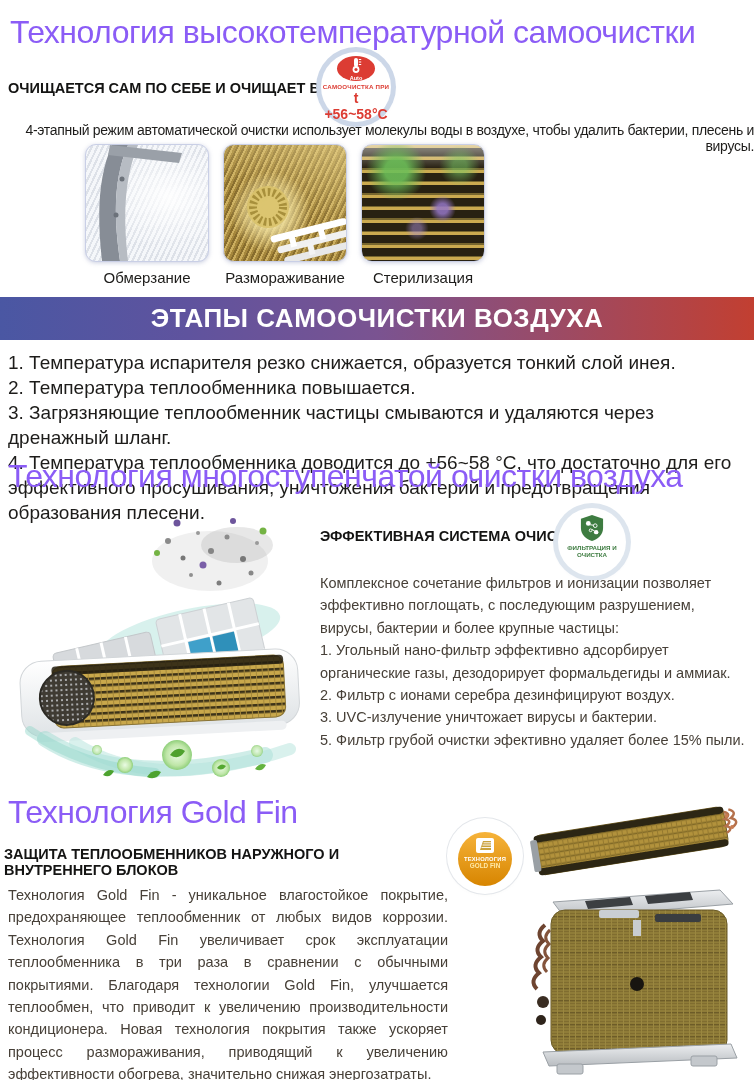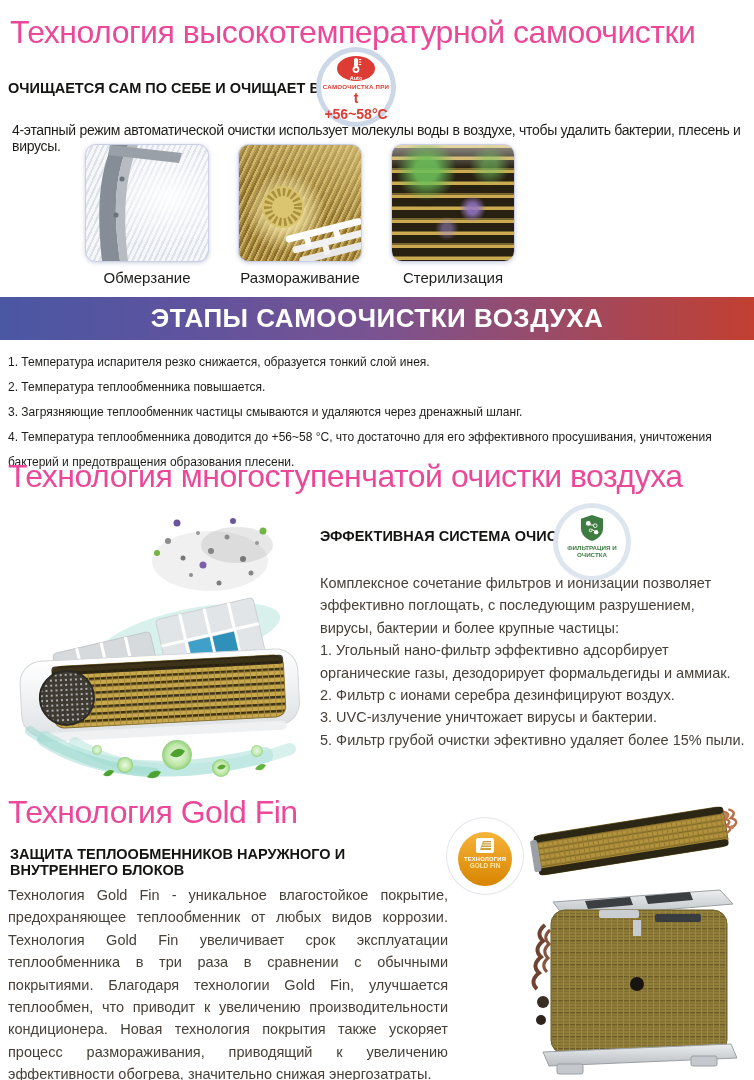--- a/index.html
+++ b/index.html
@@ -1,23 +1,23 @@
 <!DOCTYPE html>
 <html><head>
 <meta charset="utf-8">
 <style>
   html,body{margin:0;padding:0;background:#fff;}
   .page{position:relative;width:754px;height:1080px;background:#fff;overflow:hidden;
         font-family:"Liberation Sans",sans-serif;color:#1d1c1a;}
   .abs{position:absolute;}
-  h1,h2{margin:0;font-weight:400;font-size:32px;color:#ec4899;letter-spacing:-0.5px;white-space:nowrap;}
+  h1,h2{margin:0;font-weight:400;font-size:32px;color:#8b5cf6;letter-spacing:-0.5px;white-space:nowrap;}
   .bold-sub{font-size:14.5px;font-weight:700;color:#141413;letter-spacing:0;}
   .intro{font-size:14px;letter-spacing:-0.3px;color:#1d1c1a;}
   
-  .stages{display:flex;gap:29px;}
+  .stages{display:flex;gap:14px;}
   .stage{width:124px;margin:0;}
   .stage-img{position:relative;width:122px;height:116px;border-radius:11px;border:1px solid #c9cfe6;
              box-shadow:0 1px 4px rgba(110,120,170,.35);overflow:hidden;}
   .stage-img svg{position:absolute;inset:0;}
   .s1{background:
       radial-gradient(ellipse at 68% 45%, rgba(255,255,255,.9), rgba(255,255,255,0) 60%),
       repeating-linear-gradient(115deg,#dde1e8 0 2px,#f5f7fa 2px 5px),
       repeating-linear-gradient(25deg, rgba(175,183,196,.4) 0 1px, transparent 1px 6px),#eef1f5;}
   .s2{background:
       radial-gradient(circle at 38% 58%, rgba(242,228,165,.95) 0 12%, rgba(242,228,165,0) 40%),
@@ -32,21 +32,21 @@
       radial-gradient(circle at 66% 55%, rgba(148,118,198,.85) 0 5%, rgba(148,118,198,0) 13%),
       radial-gradient(circle at 80% 18%, rgba(120,200,100,.55) 0 5%, rgba(120,200,100,0) 15%),
       radial-gradient(circle at 45% 72%, rgba(165,140,210,.5) 0 4%, rgba(165,140,210,0) 11%),
       linear-gradient(180deg, rgba(255,255,255,.5), rgba(255,255,255,0) 20%),
       repeating-linear-gradient(180deg,#cbaa50 0 3px,#282112 3px 11px,#77662f 11px 12.5px);}
   .stage figcaption{margin-top:7px;text-align:center;font-size:15px;color:#1d1c1a;}
   
   .banner{width:754px;height:43px;line-height:43px;text-align:center;color:#fff;
           font-size:26px;font-weight:700;letter-spacing:.5px;
           background:linear-gradient(90deg,#4a57a3 0%,#5f539e 25%,#7a5391 50%,#9d4a63 75%,#c23f31 100%);}
-  .steps p{margin:0;font-size:12px;line-height:25px;color:#1d1c1a;}
+  .steps p{margin:0;font-size:19px;line-height:25px;color:#1d1c1a;}
   
   .para p{margin:0;font-size:14.5px;line-height:22.4px;color:#474038;}
   .just p{text-align:justify;}
   
   .badge{position:absolute;border-radius:50%;background:#fff;display:flex;flex-direction:column;
          align-items:center;text-align:center;}
   .badge-red{width:70px;height:70px;box-shadow:0 0 0 5px #ccd7e8,0 2px 5px rgba(90,110,160,.35);}
   .red-circ{width:38px;height:38px;border-radius:50%;background:#dc3c33;margin-top:4px;
             display:flex;flex-direction:column;align-items:center;justify-content:center;}
   .red-circ .auto{font-size:5.5px;font-weight:700;color:#fff;margin-top:1px;}
@@ -84,21 +84,21 @@
         <rect x="8.8" y="2" width="2.4" height="1" fill="#fff"></rect>
         <rect x="8.8" y="4.5" width="2.4" height="1" fill="#fff"></rect>
         <rect x="8.8" y="7" width="2.4" height="1" fill="#fff"></rect>
       </svg>
       <span class="auto">Auto</span>
     </div>
     <div class="br-l1">САМООЧИСТКА ПРИ</div>
     <div class="br-l2">t +56~58°C</div>
   </div>
 
-  <p class="abs intro" style="left:8px;top:118px;width:742px;margin:4px;">4-этапный режим автоматической очистки использует молекулы воды в воздухе, чтобы удалить бактерии, плесень и вирусы.</p>
+  <p class="abs intro" style="left:8px;top:118px;width:742px;margin:4px;text-align:right;">4-этапный режим автоматической очистки использует молекулы воды в воздухе, чтобы удалить бактерии, плесень и вирусы.</p>
 
   <div class="abs stages" style="left:85px;top:144px;">
     <figure class="stage">
       <div class="stage-img s1">
         <svg viewBox="0 0 122 116">
           <path d="M26 0 C14 28 10 62 16 116 L34 116 C26 62 30 28 42 0 Z" fill="#878d96"></path>
           <path d="M42 0 C30 28 26 62 34 116 L42 116 C36 64 40 30 52 0 Z" fill="#b7bcc3"></path>
           <path d="M24 0 L96 8 L93 18 L22 10 Z" fill="#9aa0a8"></path>
           <circle cx="36" cy="34" r="2.5" fill="#6c727a"></circle>
           <circle cx="30" cy="70" r="2.5" fill="#6c727a"></circle>
@@ -238,21 +238,21 @@
   <div class="abs para" style="left:320px;top:572px;width:430px;">
     <p>Комплексное сочетание фильтров и ионизации позволяет эффективно поглощать, с последующим разрушением, вирусы, бактерии и более крупные частицы:</p>
     <p>1. Угольный нано-фильтр эффективно адсорбирует органические газы, дезодорирует формальдегиды и аммиак.</p>
     <p>2. Фильтр с ионами серебра дезинфицируют воздух.</p>
     <p>3. UVC-излучение уничтожает вирусы и бактерии.</p>
     <p>5. Фильтр грубой очистки эфективно удаляет более 15% пыли.</p>
   </div>
 
   <h2 class="abs" style="left:8px;top:794px;text-align:center;">Технология Gold Fin</h2>
 
-  <div class="abs bold-sub" style="left:10px;top:846px;width:440px;">ЗАЩИТА ТЕПЛООБМЕННИКОВ НАРУЖНОГО И ВНУТРЕННЕГО БЛОКОВ</div>
+  <div class="abs bold-sub" style="left:4px;top:846px;width:440px;">ЗАЩИТА ТЕПЛООБМЕННИКОВ НАРУЖНОГО И ВНУТРЕННЕГО БЛОКОВ</div>
 
   <div class="badge badge-gold abs" style="left:453px;top:824px;">
     <div class="gold-inner">
       <div class="gold-ic">
         <svg width="14" height="11" viewBox="0 0 14 11">
           <path d="M2 10 L5 1 H13 V10 Z" fill="#caa23c"></path>
           <path d="M3.5 7.5 H13 M4.5 5 H13 M5.5 2.8 H13" stroke="#fff" stroke-width=".9"></path>
         </svg>
       </div>
       <div class="gg-l1">ТЕХНОЛОГИЯ</div>

